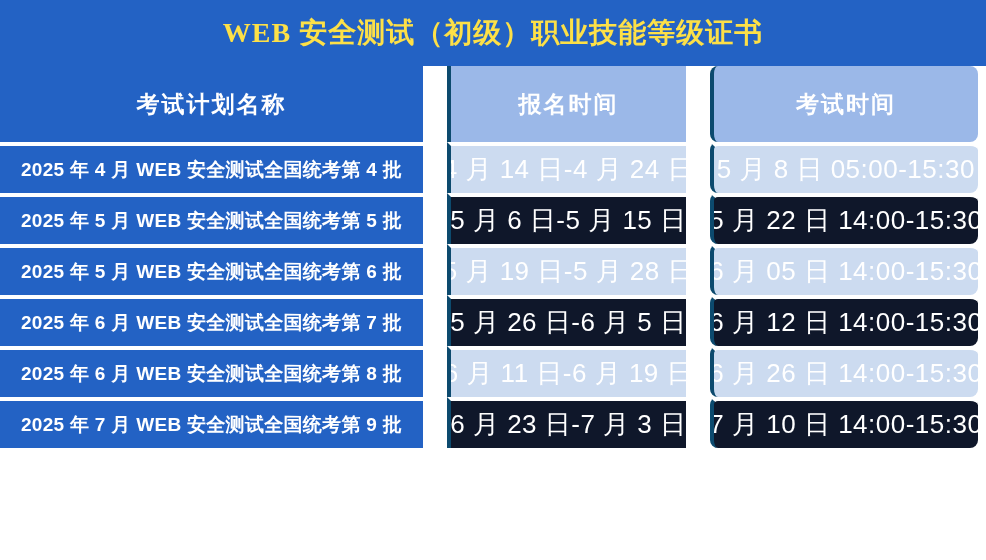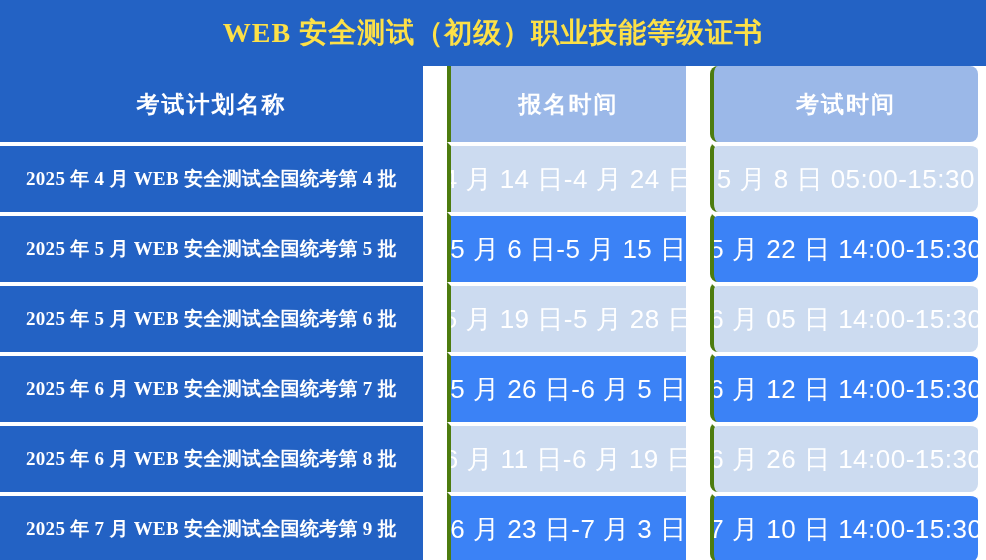--- a/index.html
+++ b/index.html
@@ -53,51 +53,51 @@
   }
 
   .row {
     display: flex;
     width: 100%;
     flex: 0 0 auto;
     box-sizing: border-box;
   }
 
   .row.header-row { height: 76px; }
-  .row.data-row   { height: 70px; }
+  .row.data-row   { height: 51px; }
 
   .cell {
     box-sizing: border-box;
     display: flex;
     align-items: center;
     justify-content: center;
     color: #ffffff;
     white-space: nowrap;
     overflow: hidden;
   }
 
   
   .c1 { width: 445px; }
   .c2 { width: 251px; }
   .c3 { width: 282px; border-radius: 8px; }
 
   
-  .c2, .c3 { border-left: 4px solid #4d7c0f; margin-left: 24px; }
+  .c2, .c3 { border-left: 4px solid #0c4a6e; margin-left: 24px; }
 
   
   .row + .row .cell { border-top: 4px solid #ffffff; }
 
   
   .c1 {
     background: #2362c4;
   }
   .c1 .txt {
     font-size: 19px;
     font-weight: bold;
-    font-family: Liberation Serif, serif;
+    font-family: Liberation Sans, sans-serif;
     letter-spacing: 0.3px;
   }
   .row.header-row .c1 .txt {
     font-size: 23px;
     letter-spacing: 2px;
   }
 
   
   .row.header-row .c2,
   .row.header-row .c3 {
@@ -108,21 +108,21 @@
     font-size: 23px;
     font-weight: bold;
     letter-spacing: 2px;
     font-family: "Liberation Serif", "DejaVu Serif", serif;
   }
 
   
   .row.data-row.stripe-light .c2,
   .row.data-row.stripe-light .c3 { background: #ccdbf0; }
   .row.data-row.stripe-dark  .c2,
-  .row.data-row.stripe-dark  .c3 { background: #3b82f6; }
+  .row.data-row.stripe-dark  .c3 { background: #0f172a; }
 
   .row.data-row .c2 .txt,
   .row.data-row .c3 .txt {
     font-size: 26px;
     font-weight: normal;
     letter-spacing: 0.5px;
     font-family: "Liberation Sans", "DejaVu Sans", sans-serif;
   }
 
   .txt { display: inline-block; }

